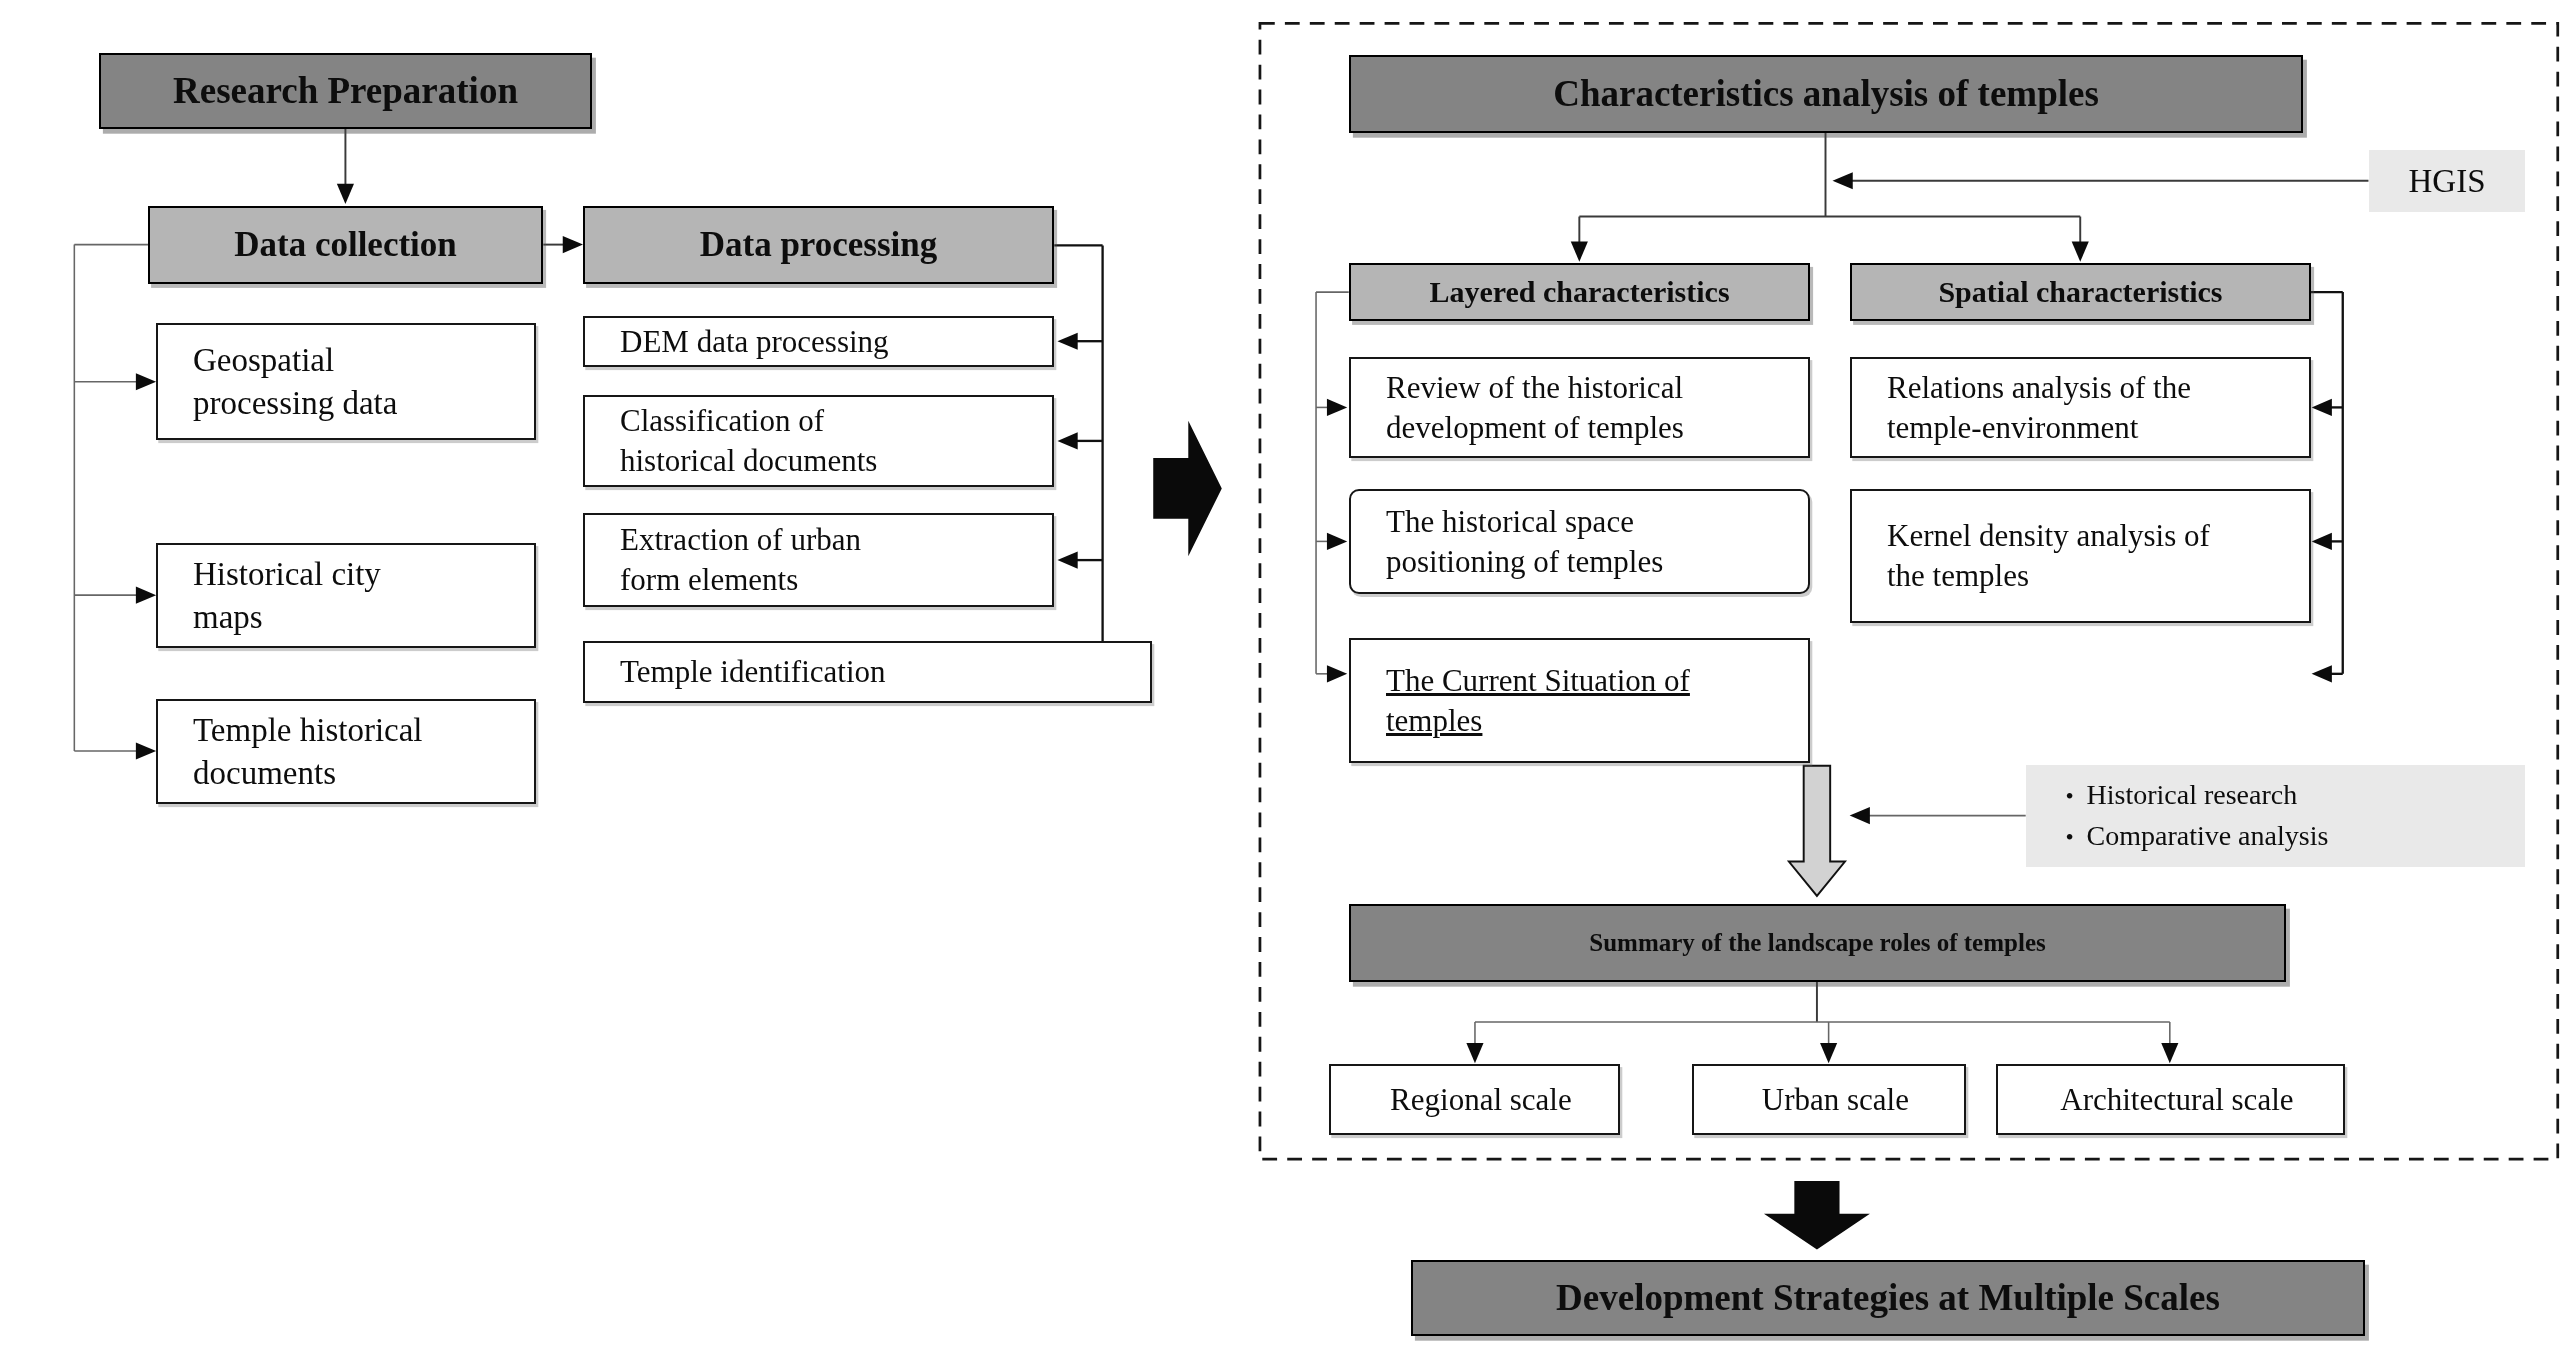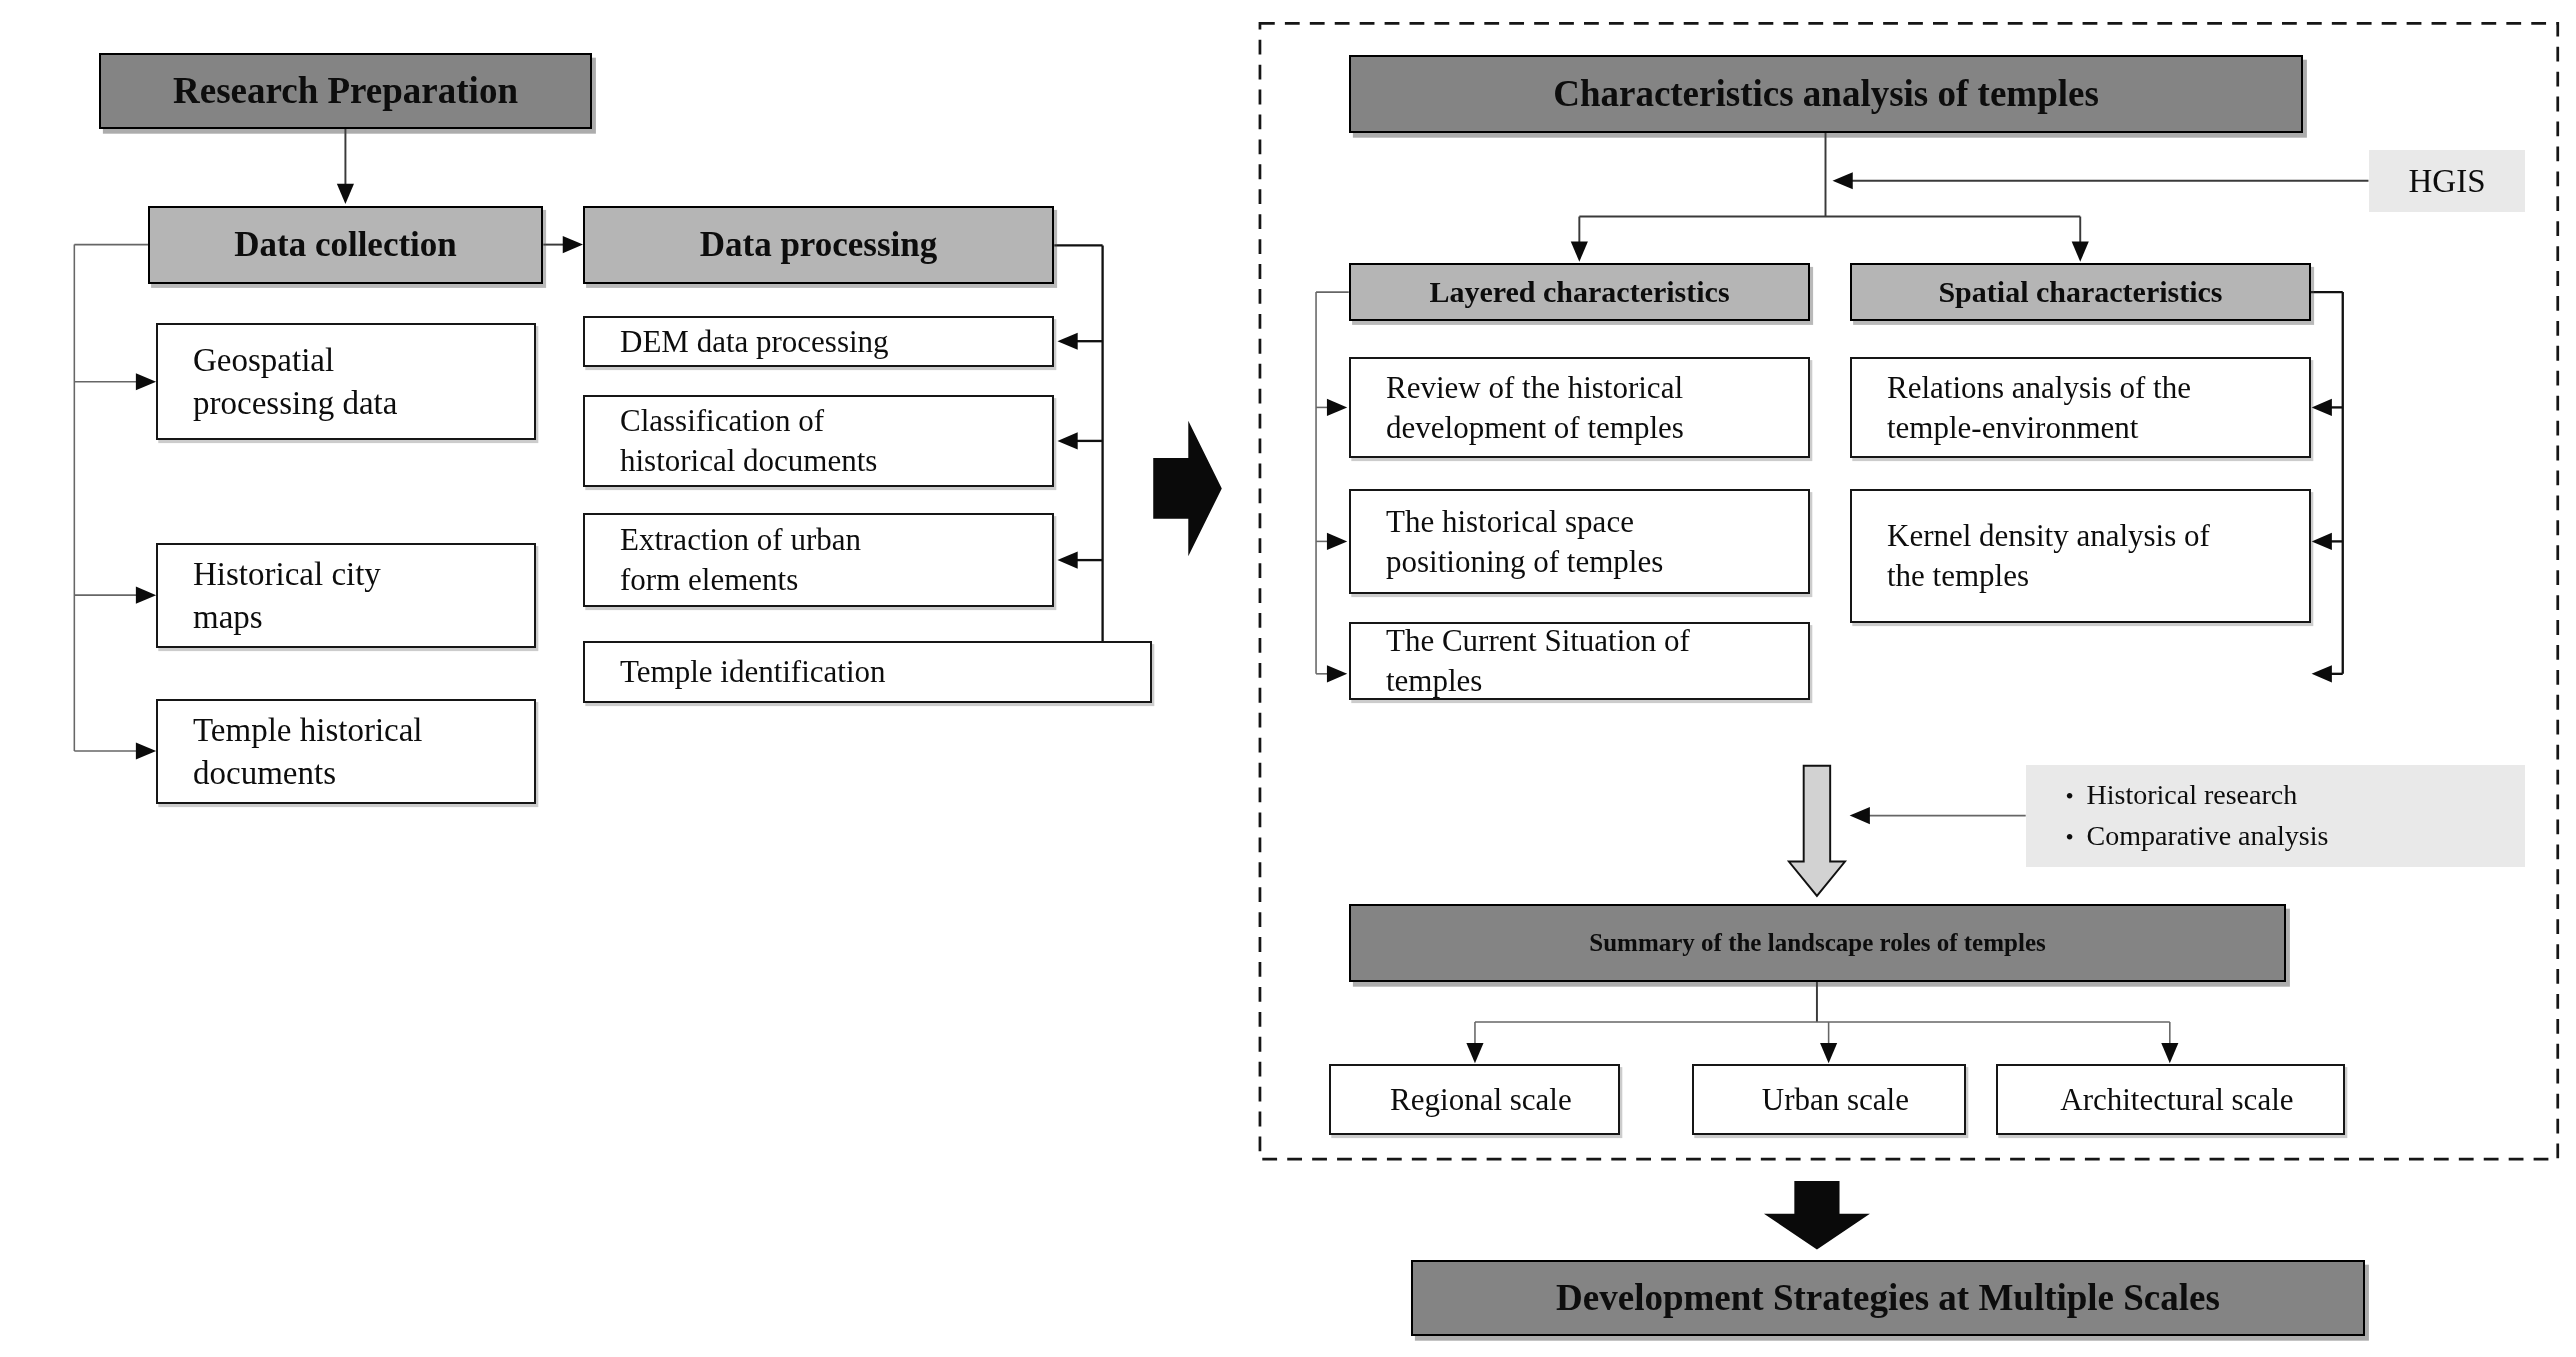--- a/index.html
+++ b/index.html
@@ -181,24 +181,24 @@
 
   <div class="node box-light" style="left:2369px;top:150px;width:156px;height:62px;">HGIS</div>
 
   <div class="node bar-mid sub-hdr" style="left:1349px;top:263px;width:461px;height:58px;">Layered characteristics</div>
 
   <div class="node bar-mid sub-hdr" style="left:1850px;top:263px;width:461px;height:58px;">Spatial characteristics</div>
 
   <div class="node box-white" style="left:1349px;top:357px;width:461px;height:101px;">Review of the historical
 development of temples</div>
 
-  <div class="node box-white" style="left:1349px;top:489px;width:461px;height:105px;">The historical space
+  <div class="node box-white" style="left:1349px;top:489px;width:461px;height:105px;border-radius:10px;">The historical space
 positioning of temples</div>
 
-  <div class="node box-white" style="left:1349px;top:622px;width:461px;height:78px;">The Current Situation of
+  <div class="node box-white" style="left:1349px;top:638px;width:461px;height:125px;text-decoration:underline;">The Current Situation of
 temples</div>
 
   <div class="node box-white" style="left:1850px;top:357px;width:461px;height:101px;">Relations analysis of the
 temple-environment</div>
 
   <div class="node box-white" style="left:1850px;top:489px;width:461px;height:134px;">Kernel density analysis of
 the temples</div>
 
 
   <div class="node box-light note" style="left:2026px;top:765px;width:499px;height:102px;">

